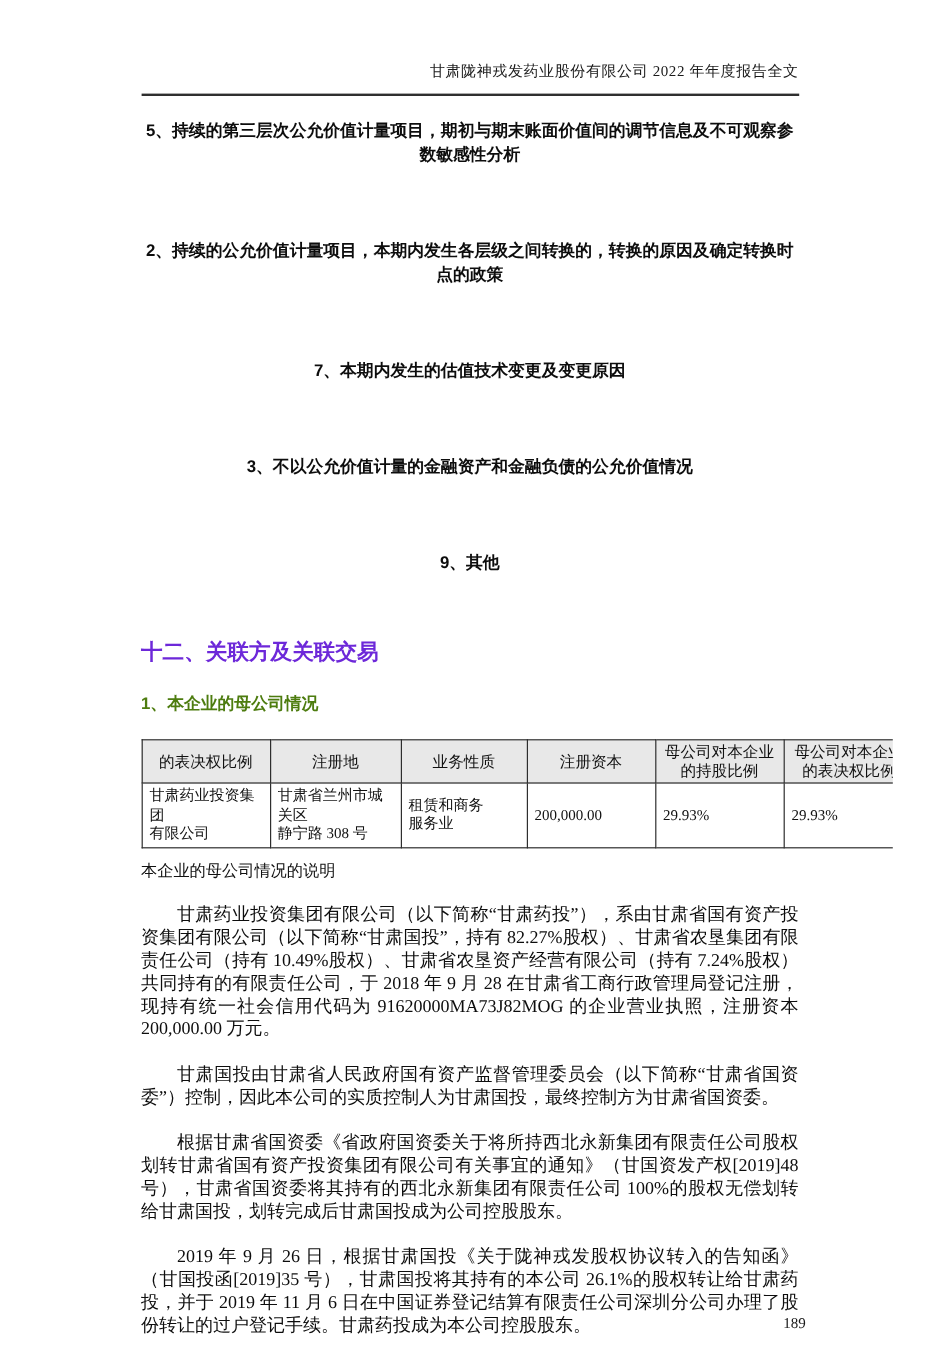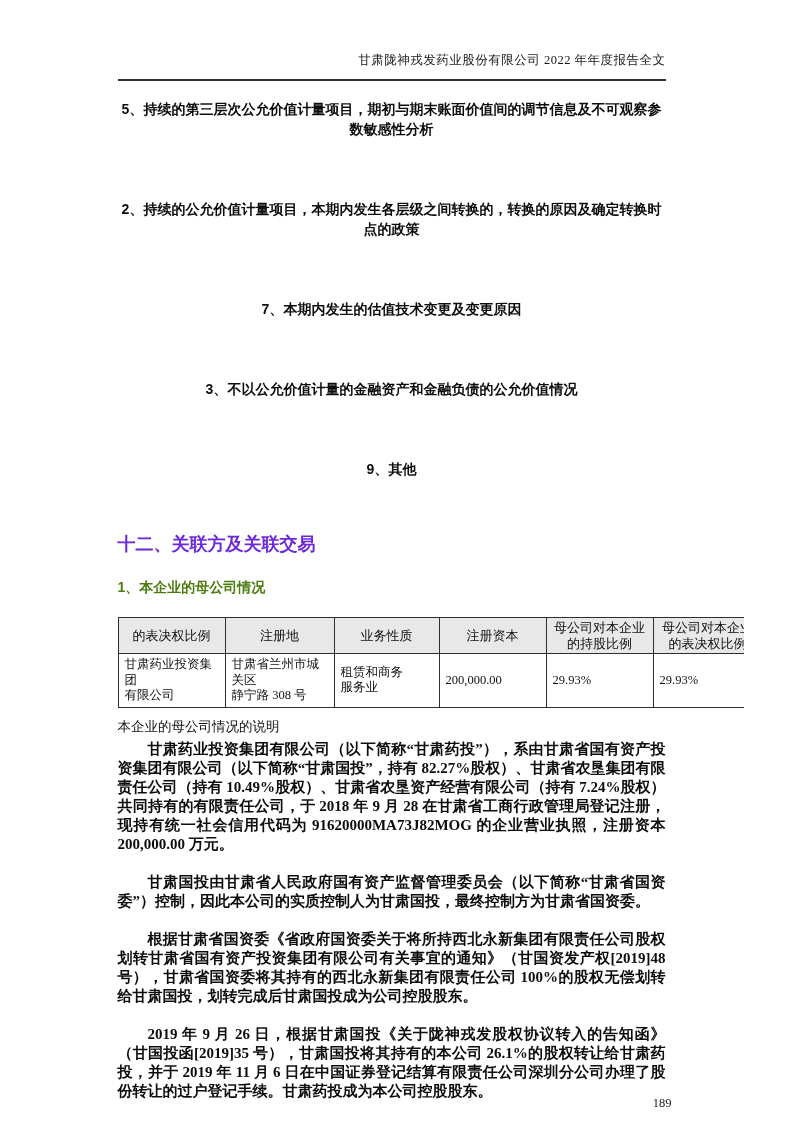--- a/index.html
+++ b/index.html
@@ -89,21 +89,21 @@
     text-align: left;
     height: 53px;
   }
   td.cell-right { text-align: right; }
   .table-note {
     font-size: 13.5px;
     line-height: 17px;
     margin: 10px 0 0 0;
   }
   
-  .paragraphs { margin-top: 5px; font-weight: bold; }
+  .paragraphs { margin-top: 20px; }
   .body-para {
     font-size: 15px;
     line-height: 19px;
     text-align: justify;
     text-indent: 2em;
     margin: 0 0 19px 0;
     color: #0d0d0d;
   }
   .page-number {
     position: absolute;

